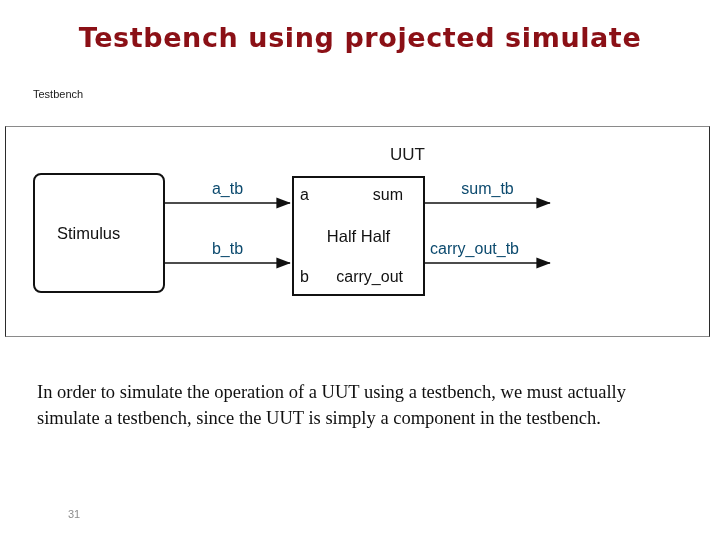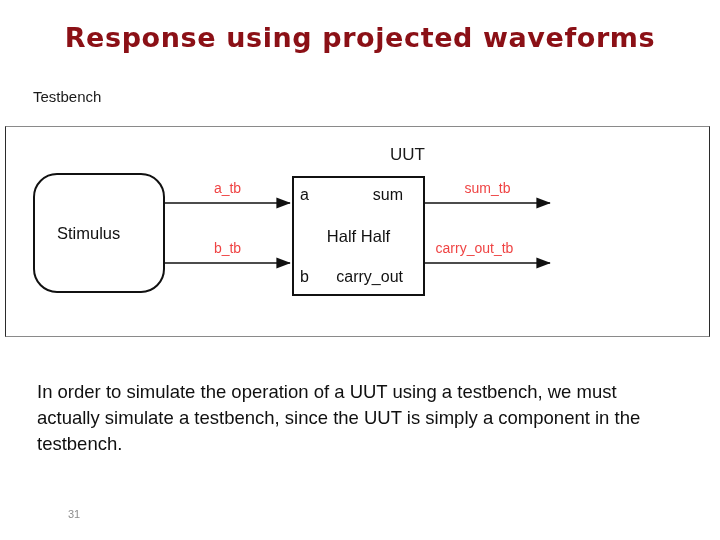--- a/index.html
+++ b/index.html
@@ -36,42 +36,42 @@
     position: absolute;
     left: 0;
     top: 88px;
     width: 720px;
     height: 258px;
   }
   #testbench-label {
     position: absolute;
     left: 33px;
     top: 0px;
-    font-size: 15px;
+    font-size: 11px;
     color: #1a1a1a;
     white-space: nowrap;
   }
   #testbench-frame {
     position: absolute;
     left: 5px;
     top: 38px;
     width: 705px;
     height: 211px;
     border: 1px solid #2b2b2b;
     border-top-color: #8a8a8a;
     border-bottom-color: #8a8a8a;
     background: #ffffff;
     box-sizing: border-box;
   }
 
   
   .actor-box {
     position: absolute;
     border: 2px solid #111111;
-    border-radius: 24px;
+    border-radius: 8px;
     background: #ffffff;
     box-sizing: border-box;
     display: flex;
     flex-direction: column;
     justify-content: center;
     padding-left: 22px;
   }
   .actor-line {
     font-size: 16.5px;
     color: #111111;
@@ -135,51 +135,52 @@
   
   #wire-layer {
     position: absolute;
     left: 0; top: 0;
     width: 720px;
     height: 258px;
     pointer-events: none;
   }
   .wire-label {
     position: absolute;
-    font-size: 14px;
-    color: #ef4444;
+    font-size: 16px;
+    color: #0c4a6e;
     white-space: nowrap;
     text-align: center;
   }
 
   
   #body-text {
     position: absolute;
     left: 37px;
     top: 379px;
     width: 640px;
     font-size: 18.5px;
     line-height: 26px;
     color: #101010;
+    font-family: Liberation Serif, serif;
   }
 
   
   #page-number {
     position: absolute;
     left: 38px;
     top: 508px;
     font-size: 11px;
     color: #8d8d8d;
     margin-left: 30px;
   }
 </style>
 </head>
 <body>
 
-<div id="slide-title">Response using projected waveforms</div>
+<div id="slide-title">Testbench using projected simulate</div>
 
 <div id="diagram-region">
 
   <div id="testbench-label">Testbench</div>
 
   <div id="testbench-frame"></div>
 
   <div id="stimulus-generator" class="actor-box">
     <div class="actor-line">Stimulus</div>
   </div>

